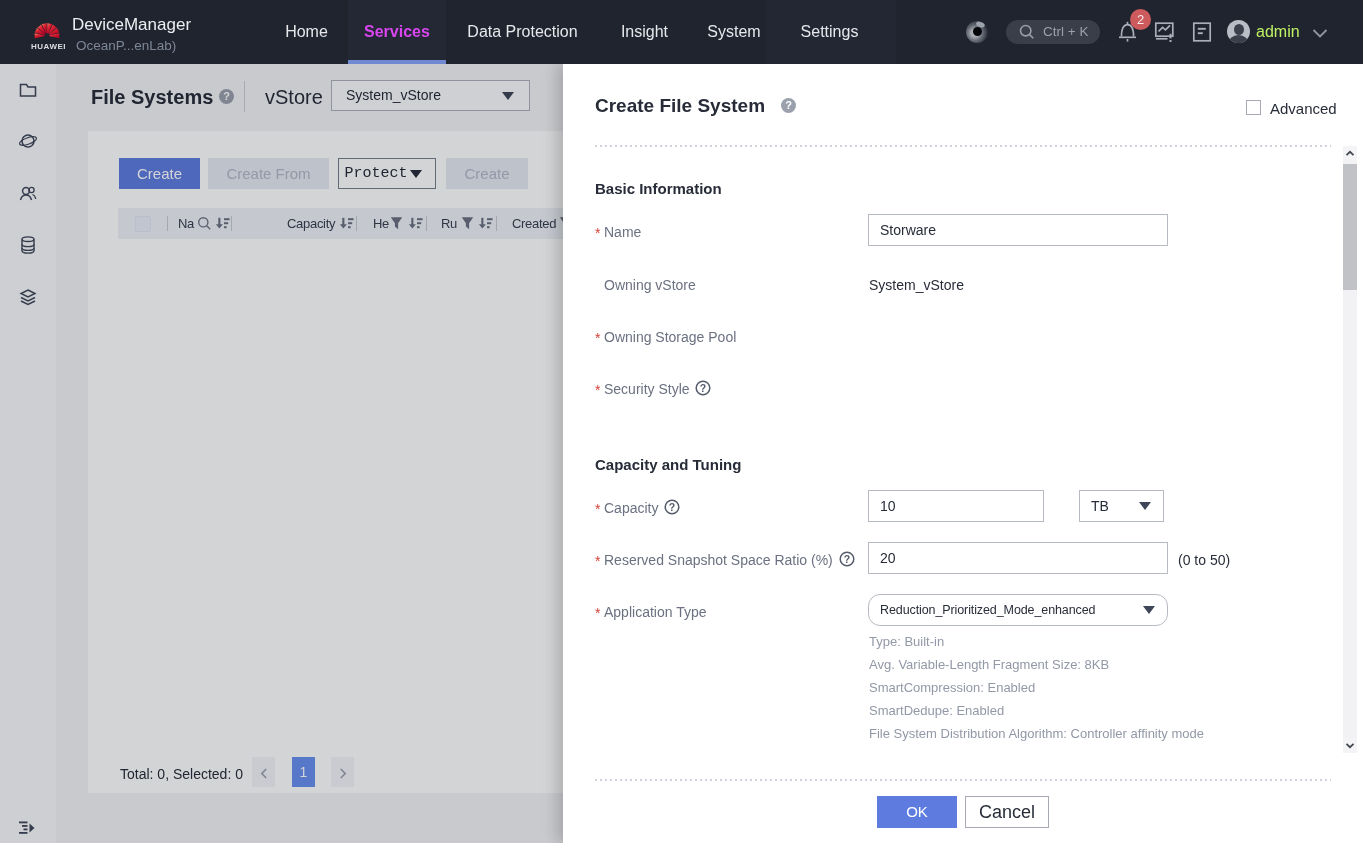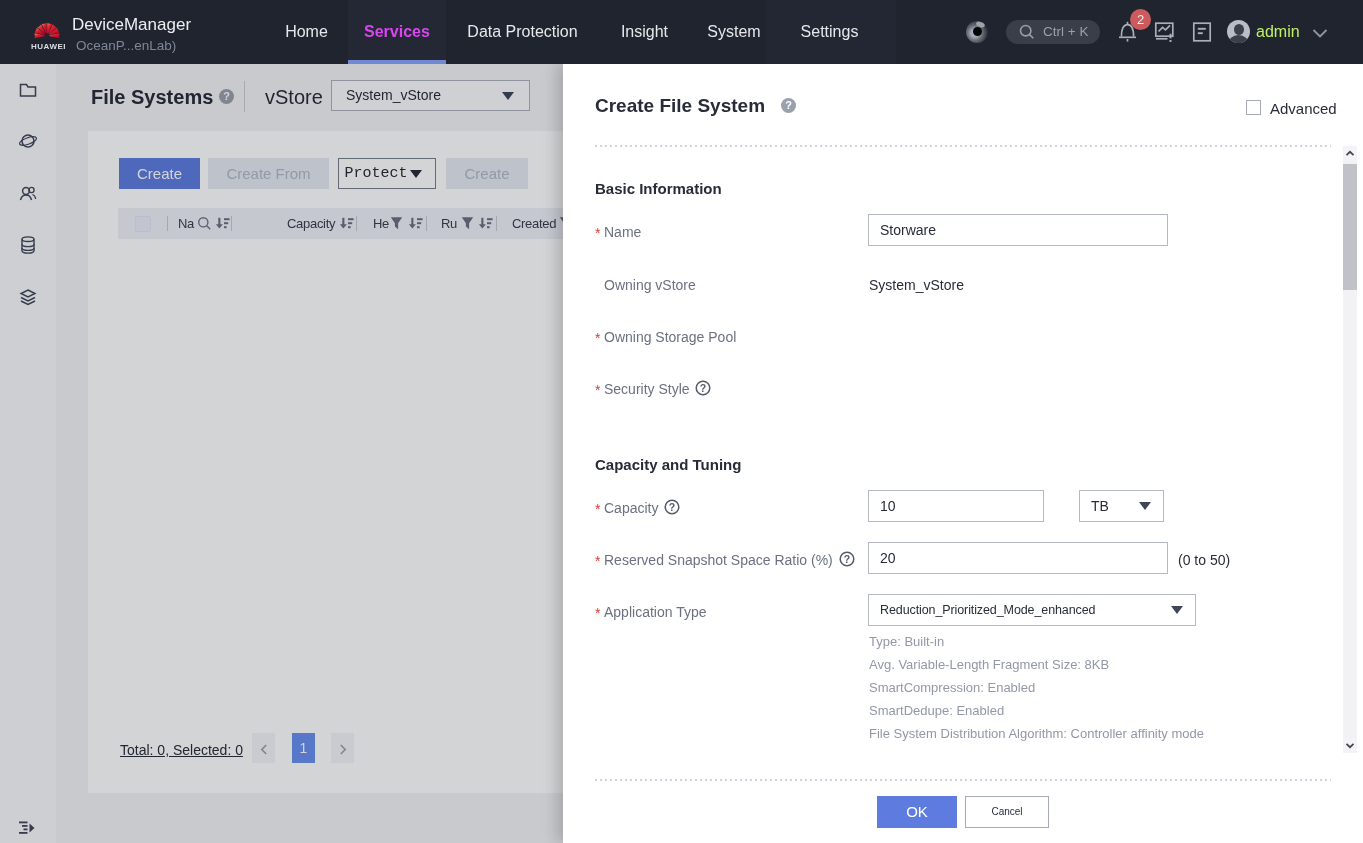--- a/index.html
+++ b/index.html
@@ -56,21 +56,21 @@
 #b-protect { left:250px; width:98px; background:#fff; border:1px solid #767d8c; color:#272c38; padding-right:22px;font-family:Liberation Mono, monospace; }
 #b-protect .caret { right:13px; top:11px; border-top-color:#272c38; }
 #b-delete { left:358px; width:82px; background:#e6eaf2; color:#b0b8c7; line-height:31px; }
 
 #thead { position:absolute; left:30px; top:77px; width:1192px; height:31px; background:#eef1f6; }
 #thead .cb { position:absolute; left:17px; top:8px; width:16px; height:16px; background:#e9edf8; border:1px solid #e0e5f2; border-radius:2px; }
 .hsep { position:absolute; top:8px; width:1px; height:15px; background:#c6cad3; }
 .htxt { position:absolute; top:0; line-height:31px; font-size:13px; letter-spacing:-0.3px; color:#383e4e; }
 .hic { position:absolute; top:8px; }
 
-#pgn { position:absolute; left:32px; top:611px; font-size:14px; color:#272c38;text-decoration:underline; }
+#pgn { position:absolute; left:32px; top:635px; font-size:14px; color:#272c38; }
 .pgbox { position:absolute; top:-9px; width:23px; height:30px; text-align:center; line-height:30px; font-size:14px; }
 #pg-prev { left:132px; background:#f3f5f9; color:#9aa0ac; }
 #pg-1 { left:172px; background:#698ef0; color:#fff; }
 #pg-next { left:211px; background:#f3f5f9; color:#9aa0ac; }
 
 
 #mask { position:absolute; left:0; top:64px; width:1363px; height:779px; background:rgba(8,12,24,0.175); z-index:10; }
 
 
 #dlg { position:absolute; left:563px; top:64px; width:800px; height:779px; background:#fff; z-index:20; box-shadow:-6px 0 14px rgba(0,0,0,0.18); font-size:14px; color:#272c38; }
@@ -83,21 +83,21 @@
 #dot2 { top:715px; }
 .sect { position:absolute; left:32px; font-size:15px; font-weight:bold; color:#272c38; }
 .lbl { position:absolute; left:41px; font-size:14px; color:#6b7181; }
 .req:before { content:"*"; position:absolute; left:-9px; top:1px; color:#d43c33; }
 .ibox { position:absolute; left:305px; height:32px; border:1px solid #b6bac2; background:#fff; }
 .ibox .t { position:absolute; left:11px; line-height:30px; font-size:14px; color:#272c38; white-space:nowrap; }
 .ibox .caret { right:12px; top:11px; }
 .ptext { position:absolute; font-size:14px; color:#272c38; }
 .gtext { position:absolute; left:306px; font-size:13px; color:#9298a6; }
 #okbtn { position:absolute; left:314px; top:732px; width:80px; height:32px; background:#5e7ce0; color:#fff; font-size:15px; text-align:center; line-height:32px; }
-#cxbtn { position:absolute; left:402px; top:732px; width:84px; height:32px; background:#fff; border:1px solid #a6aab2; color:#272c38; font-size:10px; text-align:center; line-height:30px; }
+#cxbtn { position:absolute; left:402px; top:732px; width:84px; height:32px; background:#fff; border:1px solid #a6aab2; color:#272c38; font-size:18px; text-align:center; line-height:30px; }
 
 
 #sbar { position:absolute; left:780px; top:82px; width:14px; height:607px; background:#f2f2f4; }
 #sbar .up, #sbar .dn { position:absolute; left:0; width:14px; height:15px; background:#f4f4f6; color:#4a4f5a; text-align:center; font-size:10px; line-height:15px; }
 #sbar .up { top:0; }
 #sbar .dn { bottom:0; }
 #sbar .thumb { position:absolute; left:0; top:18px; width:14px; height:126px; background:#c0c2c8; }
 svg { display:block; }
 </style>
 </head>
@@ -367,21 +367,21 @@
     <div class="lbl req" style="top:488px">Reserved Snapshot Space Ratio (%)</div>
     <svg style="position:absolute;left:276px;top:487px" width="16" height="16" viewBox="0 0 16 16">
         <circle cx="8" cy="8" r="6.8" fill="none" stroke="#545b6b" stroke-width="1.5"></circle>
         <text x="8" y="11.5" font-size="10.5" text-anchor="middle" fill="#545b6b" font-family="Liberation Sans" font-weight="bold">?</text>
       </svg>
     <div class="ibox" style="top:478px; width:300px;padding-left:16px;">
         <span class="t">20</span>
       </div>
     <div class="ptext" style="left:615px; top:488px">(0 to 50)</div>
     <div class="lbl req" style="top:540px">Application Type</div>
-    <div class="ibox" style="top:530px; width:328px;">
+    <div class="ibox" style="top:530px; width:300px;border-radius:12px;">
         <span class="t" style="font-size:12.5px;letter-spacing:-0.1px">Reduction_Prioritized_Mode_enhanced</span>
         <span class="caret"></span>
       </div>
     <div class="gtext" style="top:570px">Type: Built-in</div>
     <div class="gtext" style="top:593px">Avg. Variable-Length Fragment Size: 8KB</div>
     <div class="gtext" style="top:616px">SmartCompression: Enabled</div>
     <div class="gtext" style="top:639px">SmartDedupe: Enabled</div>
     <div class="gtext" style="top:662px">File System Distribution Algorithm: Controller affinity mode</div>
 
     <div id="sbar">

